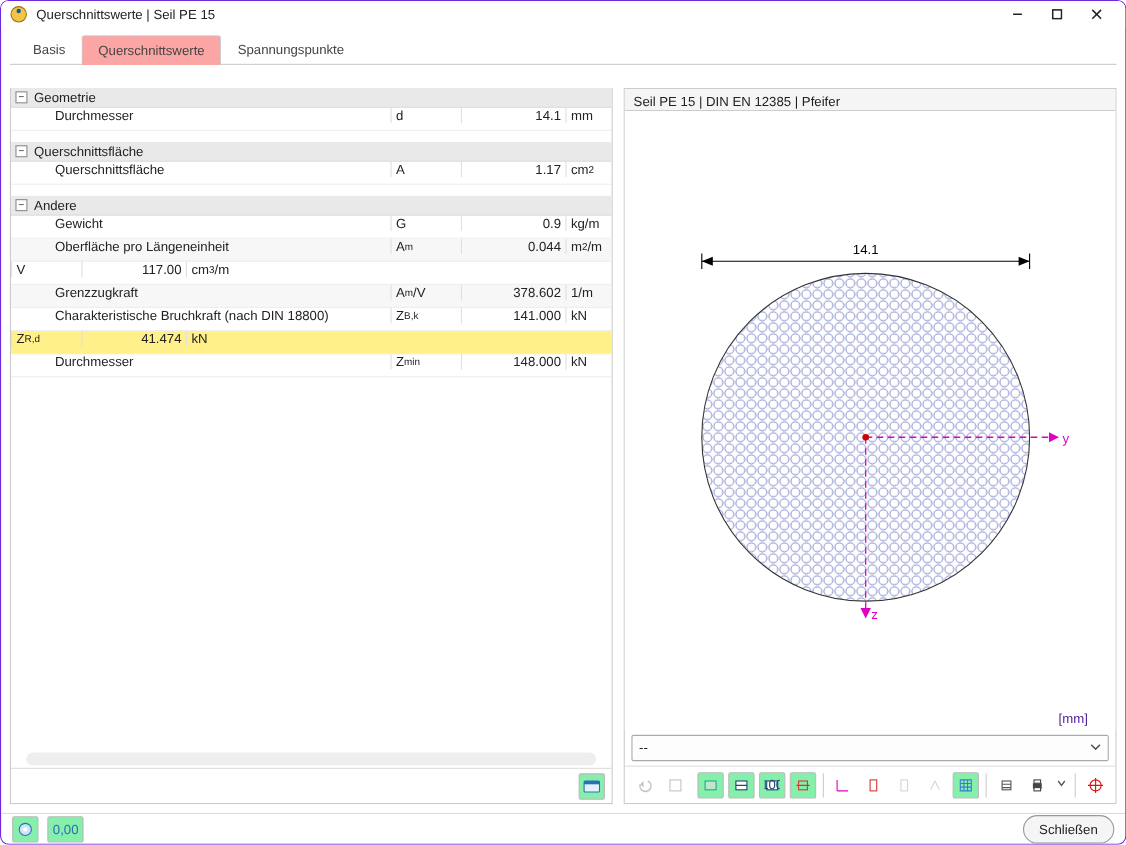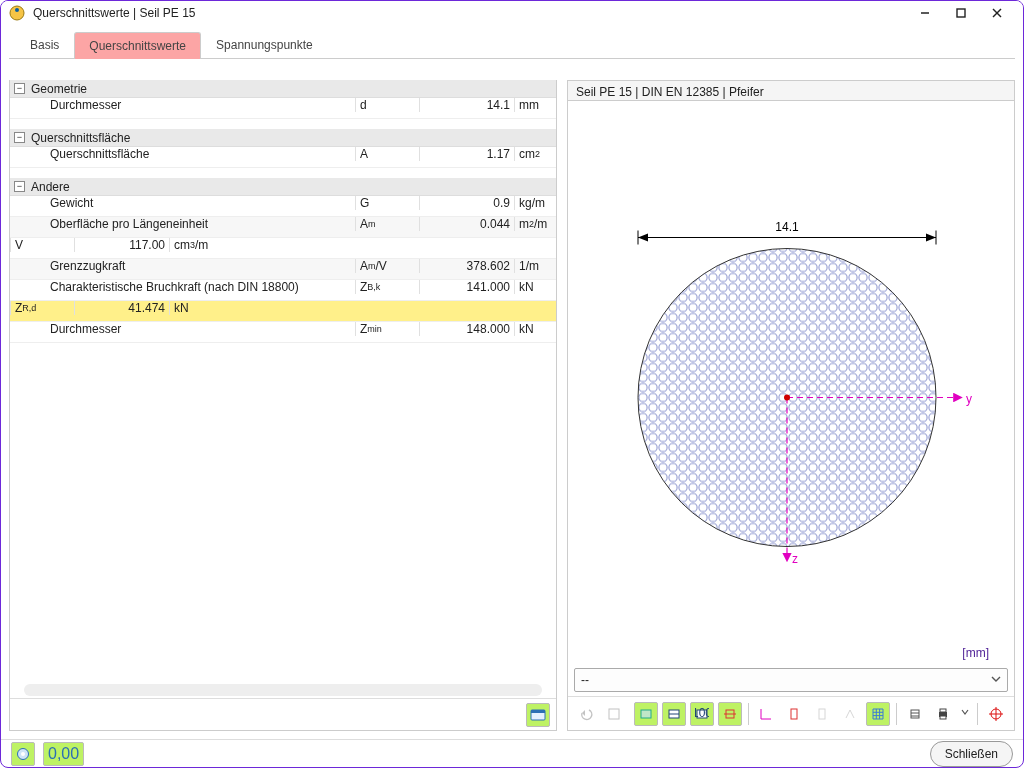--- a/index.html
+++ b/index.html
@@ -31,21 +31,21 @@
   sub{font-size:9px;vertical-align:sub}
   sup{font-size:9px;vertical-align:super}
   .leftfoot{height:32px;border-top:1px solid #ddd;display:flex;align-items:center;justify-content:flex-end;padding:0 6px}
   .hscroll{height:12px;background:#eee;margin:0 14px 2px 14px;border-radius:6px}
   
   .rhdr{height:20px;padding:4px 8px;font-weight:400;background:#f5f5f5;border-bottom:1px solid #ccc}
   .canvas{flex:1;background:#fff;position:relative}
   .unitlabel{position:absolute;right:25px;bottom:4px;color:#4c1d95}
   .dropdown{height:24px;margin:4px 6px;border:1px solid #aaa;border-radius:2px;display:flex;align-items:center;padding:0 6px;justify-content:space-between;background:#fdfdfd}
   .rfoot{height:34px;border-top:1px solid #ddd;display:flex;align-items:center;padding:0 6px;gap:4px}
-  .iconbtn{width:24px;height:24px;border:1px solid #bbb;border-radius:2px;display:flex;align-items:center;justify-content:center;background:#bef264}
+  .iconbtn{width:24px;height:24px;border:1px solid #bbb;border-radius:2px;display:flex;align-items:center;justify-content:center;background:#86efac}
   .iconbtn.flat{border-color:transparent;background:transparent}
   .iconbtn.dis{opacity:.35}
   .vsep{width:1px;height:22px;background:#ccc;margin:0 2px}
   
   .bottombar{height:40px;border-top:1px solid #ddd;display:flex;align-items:center;padding:0 10px;gap:8px}
   .btn{height:26px;padding:0 14px;border:1px solid #999;border-radius:13px;background:#f5f5f5}
   .spacer{flex:1}
 </style>
 </head>
 <body>
@@ -336,17 +336,17 @@
     </div>
   </div>
 
   <div class="bottombar">
     <span class="iconbtn">
         <svg width="14" height="14">
           <circle cx="7" cy="7" r="5.5" fill="#cfe4f7" stroke="#2b6fb5"></circle>
           <circle cx="7" cy="7" r="2" fill="#fff"></circle>
         </svg>
       </span>
-    <span class="iconbtn" style="width:auto;padding:0 4px;font-size:16px;color:#2b6fb5">0,00</span>
+    <span class="iconbtn" style="width:auto;padding:0 4px;font-size:12px;color:#2b6fb5">0,00</span>
     <div class="spacer"></div>
     <button class="btn">Schließen</button>
   </div>
 </div>
 
 </body></html>

